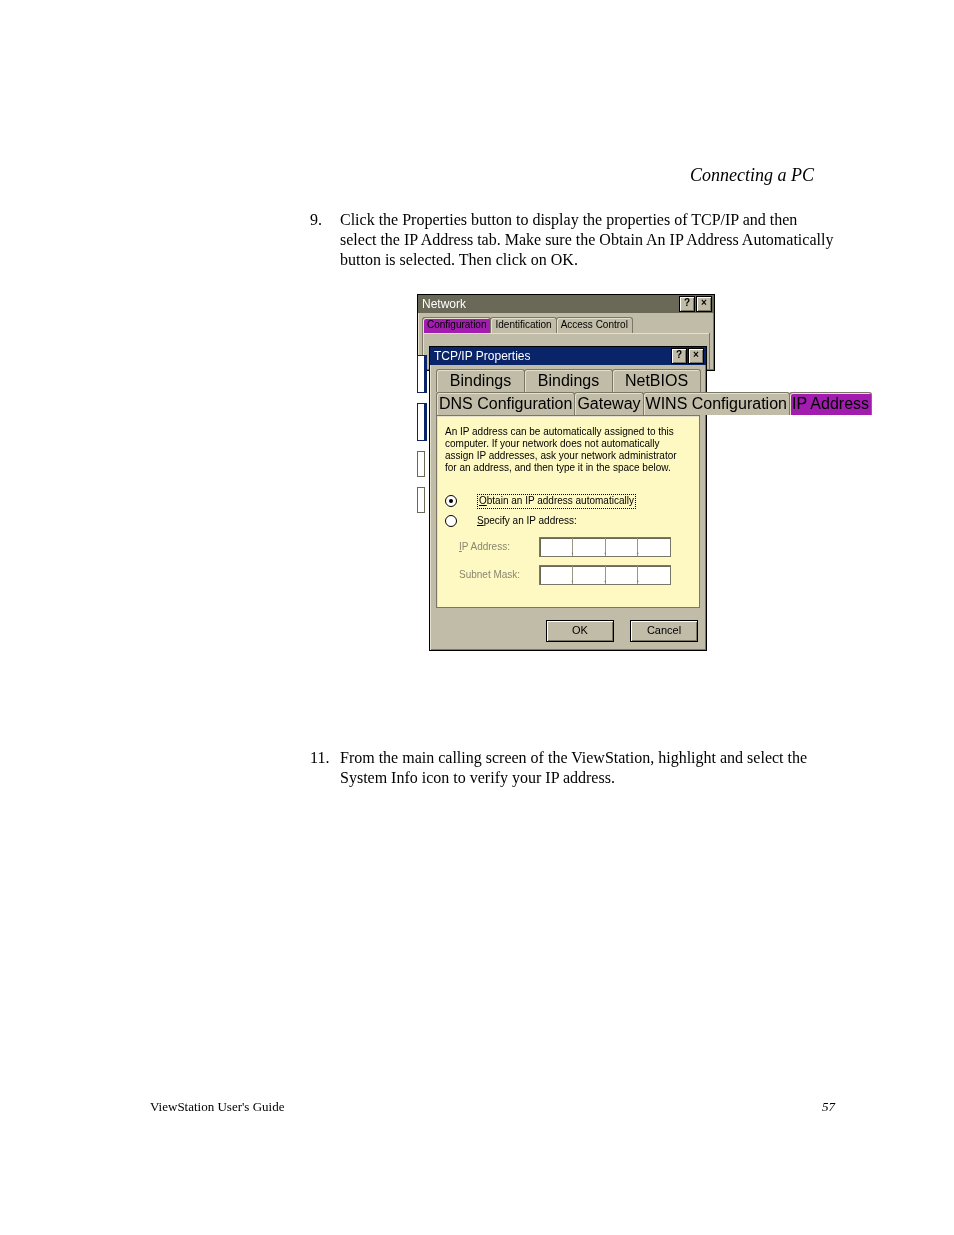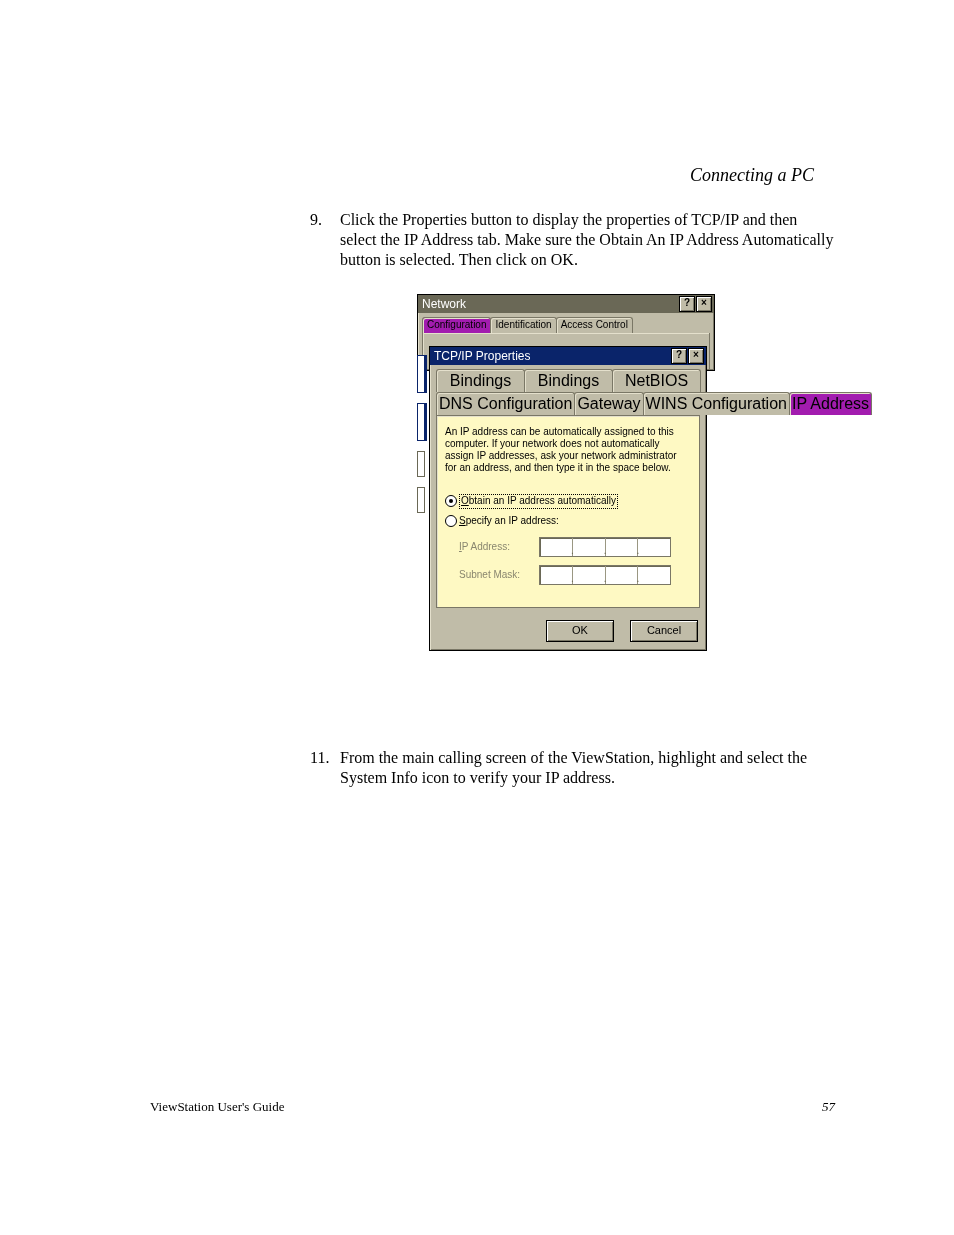--- a/index.html
+++ b/index.html
@@ -146,21 +146,21 @@
     box-shadow: inset 1px 1px 0 #e4e0cc;
   }
   .desc {
     font-size: 10px;
     line-height: 1.2;
     margin-bottom: 20px;
   }
   .radio-row {
     display: flex;
     align-items: center;
-    gap: 2px;
+    gap: 20px;
     margin: 6px 0 4px 0;
     font-size: 10px;
   }
   .radio {
     width: 10px; height: 10px; border-radius: 50%;
     border: 1px solid #000;
     background: #fff;
     display: inline-flex; align-items: center; justify-content: center;
   }
   .radio.checked::after {

